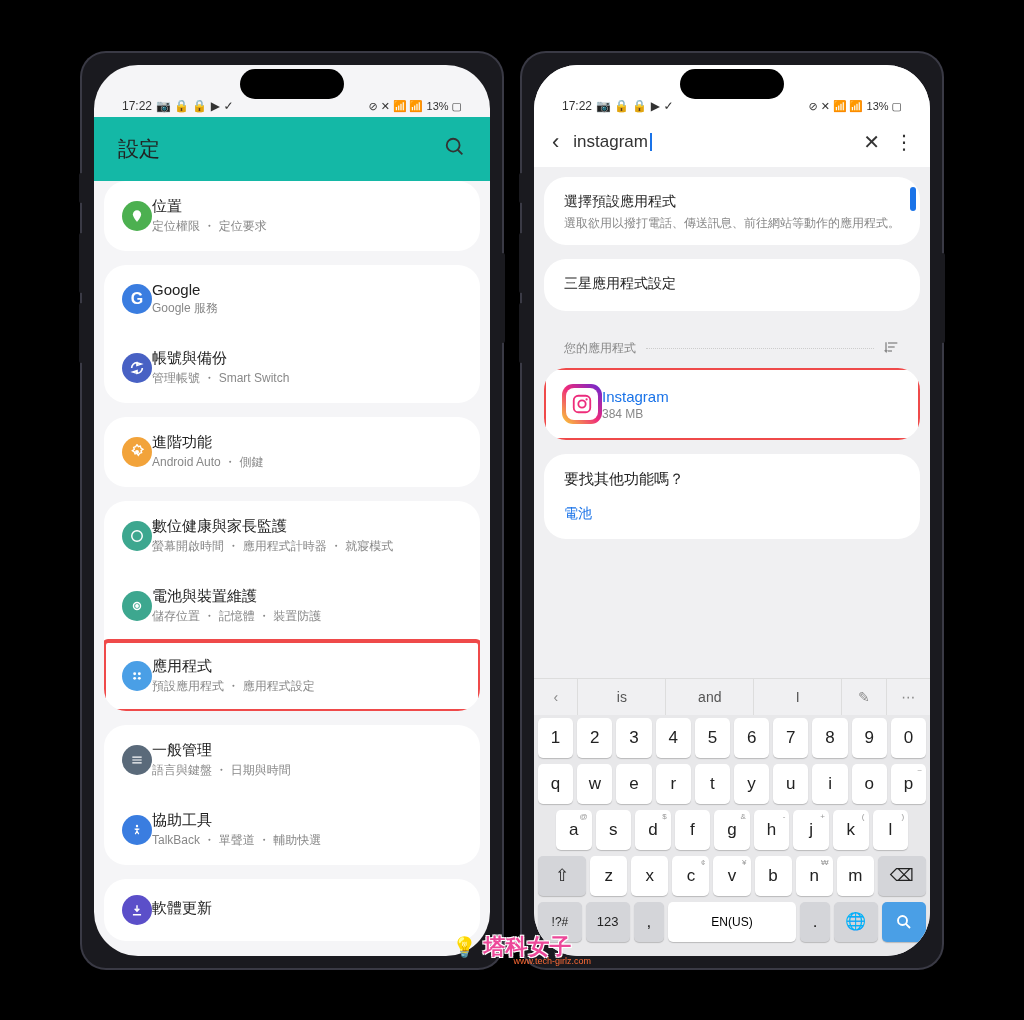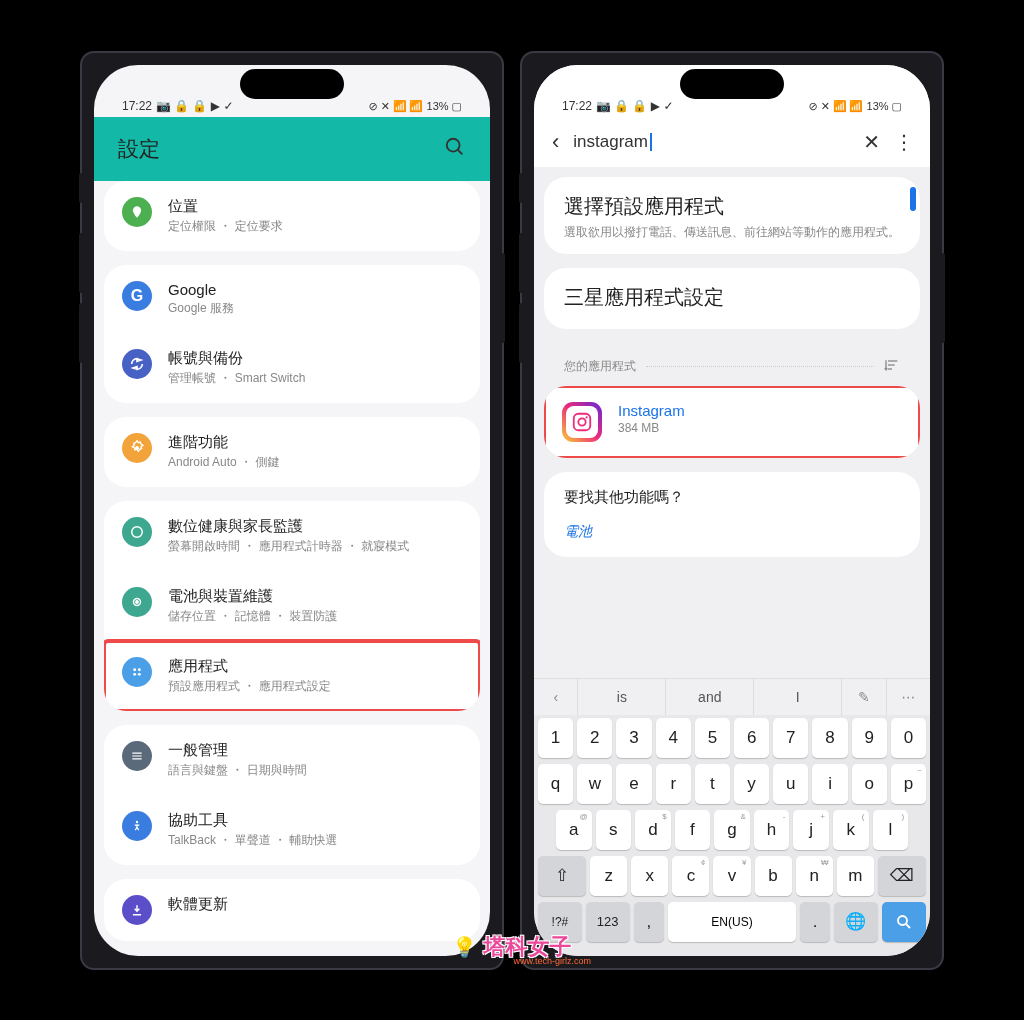--- a/index.html
+++ b/index.html
@@ -1,54 +1,54 @@
 <!DOCTYPE html>
 <html><head>
 <meta charset="utf-8">
 <style>
 * { margin: 0; padding: 0; box-sizing: border-box; font-family: -apple-system, 'Segoe UI', sans-serif; }
 body { background: #000; width: 1024px; height: 1020px; display: flex; gap: 20px; justify-content: center; align-items: center; position: relative; }
-.phone { width: 420px; height: 915px; background: #1a1a1f; border-radius: 12px; padding: 12px; position: relative; box-shadow: 0 0 0 2px #3a3a45; }
+.phone { width: 420px; height: 915px; background: #1a1a1f; border-radius: 24px; padding: 12px; position: relative; box-shadow: 0 0 0 2px #3a3a45; }
 .screen { width: 100%; height: 100%; background: #f5f5f7; border-radius: 44px; overflow: hidden; position: relative; }
 .notch { position: absolute; top: 16px; left: 50%; transform: translateX(-50%); width: 104px; height: 30px; background: #000; border-radius: 18px; z-index: 20; }
 .side-btn { position: absolute; background: #1a1a1f; border-radius: 4px; }
 .sb-l1 { left: -3px; top: 180px; width: 4px; height: 60px; }
 .sb-l2 { left: -3px; top: 250px; width: 4px; height: 60px; }
 .sb-l3 { left: -3px; top: 120px; width: 4px; height: 30px; }
 .sb-r { right: -3px; top: 200px; width: 4px; height: 90px; }
 .status-bar { height: 52px; display: flex; align-items: flex-end; justify-content: space-between; padding: 0 28px 4px; font-size: 12px; color: #333; }
 .status-left { display: flex; gap: 4px; align-items: center; }
 .status-right { display: flex; gap: 3px; align-items: center; font-size: 11px; }
 .header { padding: 18px 24px; display: flex; align-items: center; justify-content: space-between; background: #14b8a6; }
 .header .title { font-size: 21px; color: #222; }
 .header2 { padding: 12px 18px; display: flex; align-items: center; gap: 14px; background: #fff; }
 .header2 .back { font-size: 22px; color: #333; }
 .header2 .search-text { flex: 1; font-size: 17px; color: #333; }
 .cursor { display: inline-block; width: 2px; height: 18px; background: #1a73e8; vertical-align: middle; margin-left: 2px; }
 .header2 .close { font-size: 20px; color: #333; }
 .header2 .more { font-size: 20px; color: #333; letter-spacing: -2px; }
 .content { padding: 0 10px; }
 .card { background: #fff; border-radius: 22px; margin-bottom: 14px; overflow: hidden; }
-.item { display: flex; align-items: flex-start; padding: 16px 18px; gap: 16px; position: relative; }
+.item { display: flex; align-items: center; padding: 16px 18px; gap: 0; position: relative; }
 .item.hl { outline: 4px solid #ef4a4a; outline-offset: -2px; border-radius: 4px; }
 .icon-wrap { width: 30px; height: 30px; border-radius: 50%; display: flex; align-items: center; justify-content: center; flex-shrink: 0; }
 .icon-sq { width: 40px; height: 40px; border-radius: 11px; display: flex; align-items: center; justify-content: center; flex-shrink: 0; }
 .item-text { flex: 1; }
 .item-title { font-size: 15px; color: #222; margin-bottom: 2px; }
 .item-title.blue { color: #1a73e8; }
 .item-sub { font-size: 12px; color: #888; }
 .section-info { padding: 16px 20px 14px; }
-.section-title { font-size: 20px; color: #222; margin-bottom: 4px; }
+.section-title { font-size: 14px; color: #222; margin-bottom: 4px; }
 .section-desc { font-size: 12px; color: #888; line-height: 1.4; }
 .scroll-ind { position: absolute; right: 4px; top: 10px; width: 6px; height: 24px; background: #1a73e8; border-radius: 3px; }
 .sub-header { padding: 14px 20px 10px; display: flex; align-items: center; justify-content: space-between; color: #888; font-size: 12px; }
 .dotted { flex: 1; border-bottom: 1px dotted #ccc; margin: 0 10px; }
 .other-card { background: #fff; border-radius: 22px; padding: 16px 20px; margin-bottom: 10px; }
 .other-q { font-size: 15px; color: #222; margin-bottom: 16px; }
-.other-link { font-size: 14px; color: #1a73e8; font-style: italic; }
+.other-link { font-size: 14px; color: #1a73e8; }
 .suggestion-row { display: flex; background: #f0f0f2; border-top: 1px solid #ddd; }
 .sug { flex: 1; text-align: center; padding: 10px 0; font-size: 14px; color: #555; border-right: 1px solid #ddd; }
 .sug:last-child { border-right: none; }
 .sug.icon { flex: 0.5; color: #888; }
 .keyboard { background: #e8e8ea; }
 .krow { display: flex; padding: 3px 4px; gap: 4px; }
 .key { flex: 1; background: #fff; border-radius: 5px; height: 40px; display: flex; flex-direction: column; align-items: center; justify-content: center; box-shadow: 0 1px 1px rgba(0,0,0,0.2); position: relative; }
 .key .kl { font-size: 17px; color: #222; }
 .key .kn { position: absolute; top: 2px; right: 4px; font-size: 8px; color: #999; }
 .key.fn { background: #d4d5d9; flex: 1.3; }

